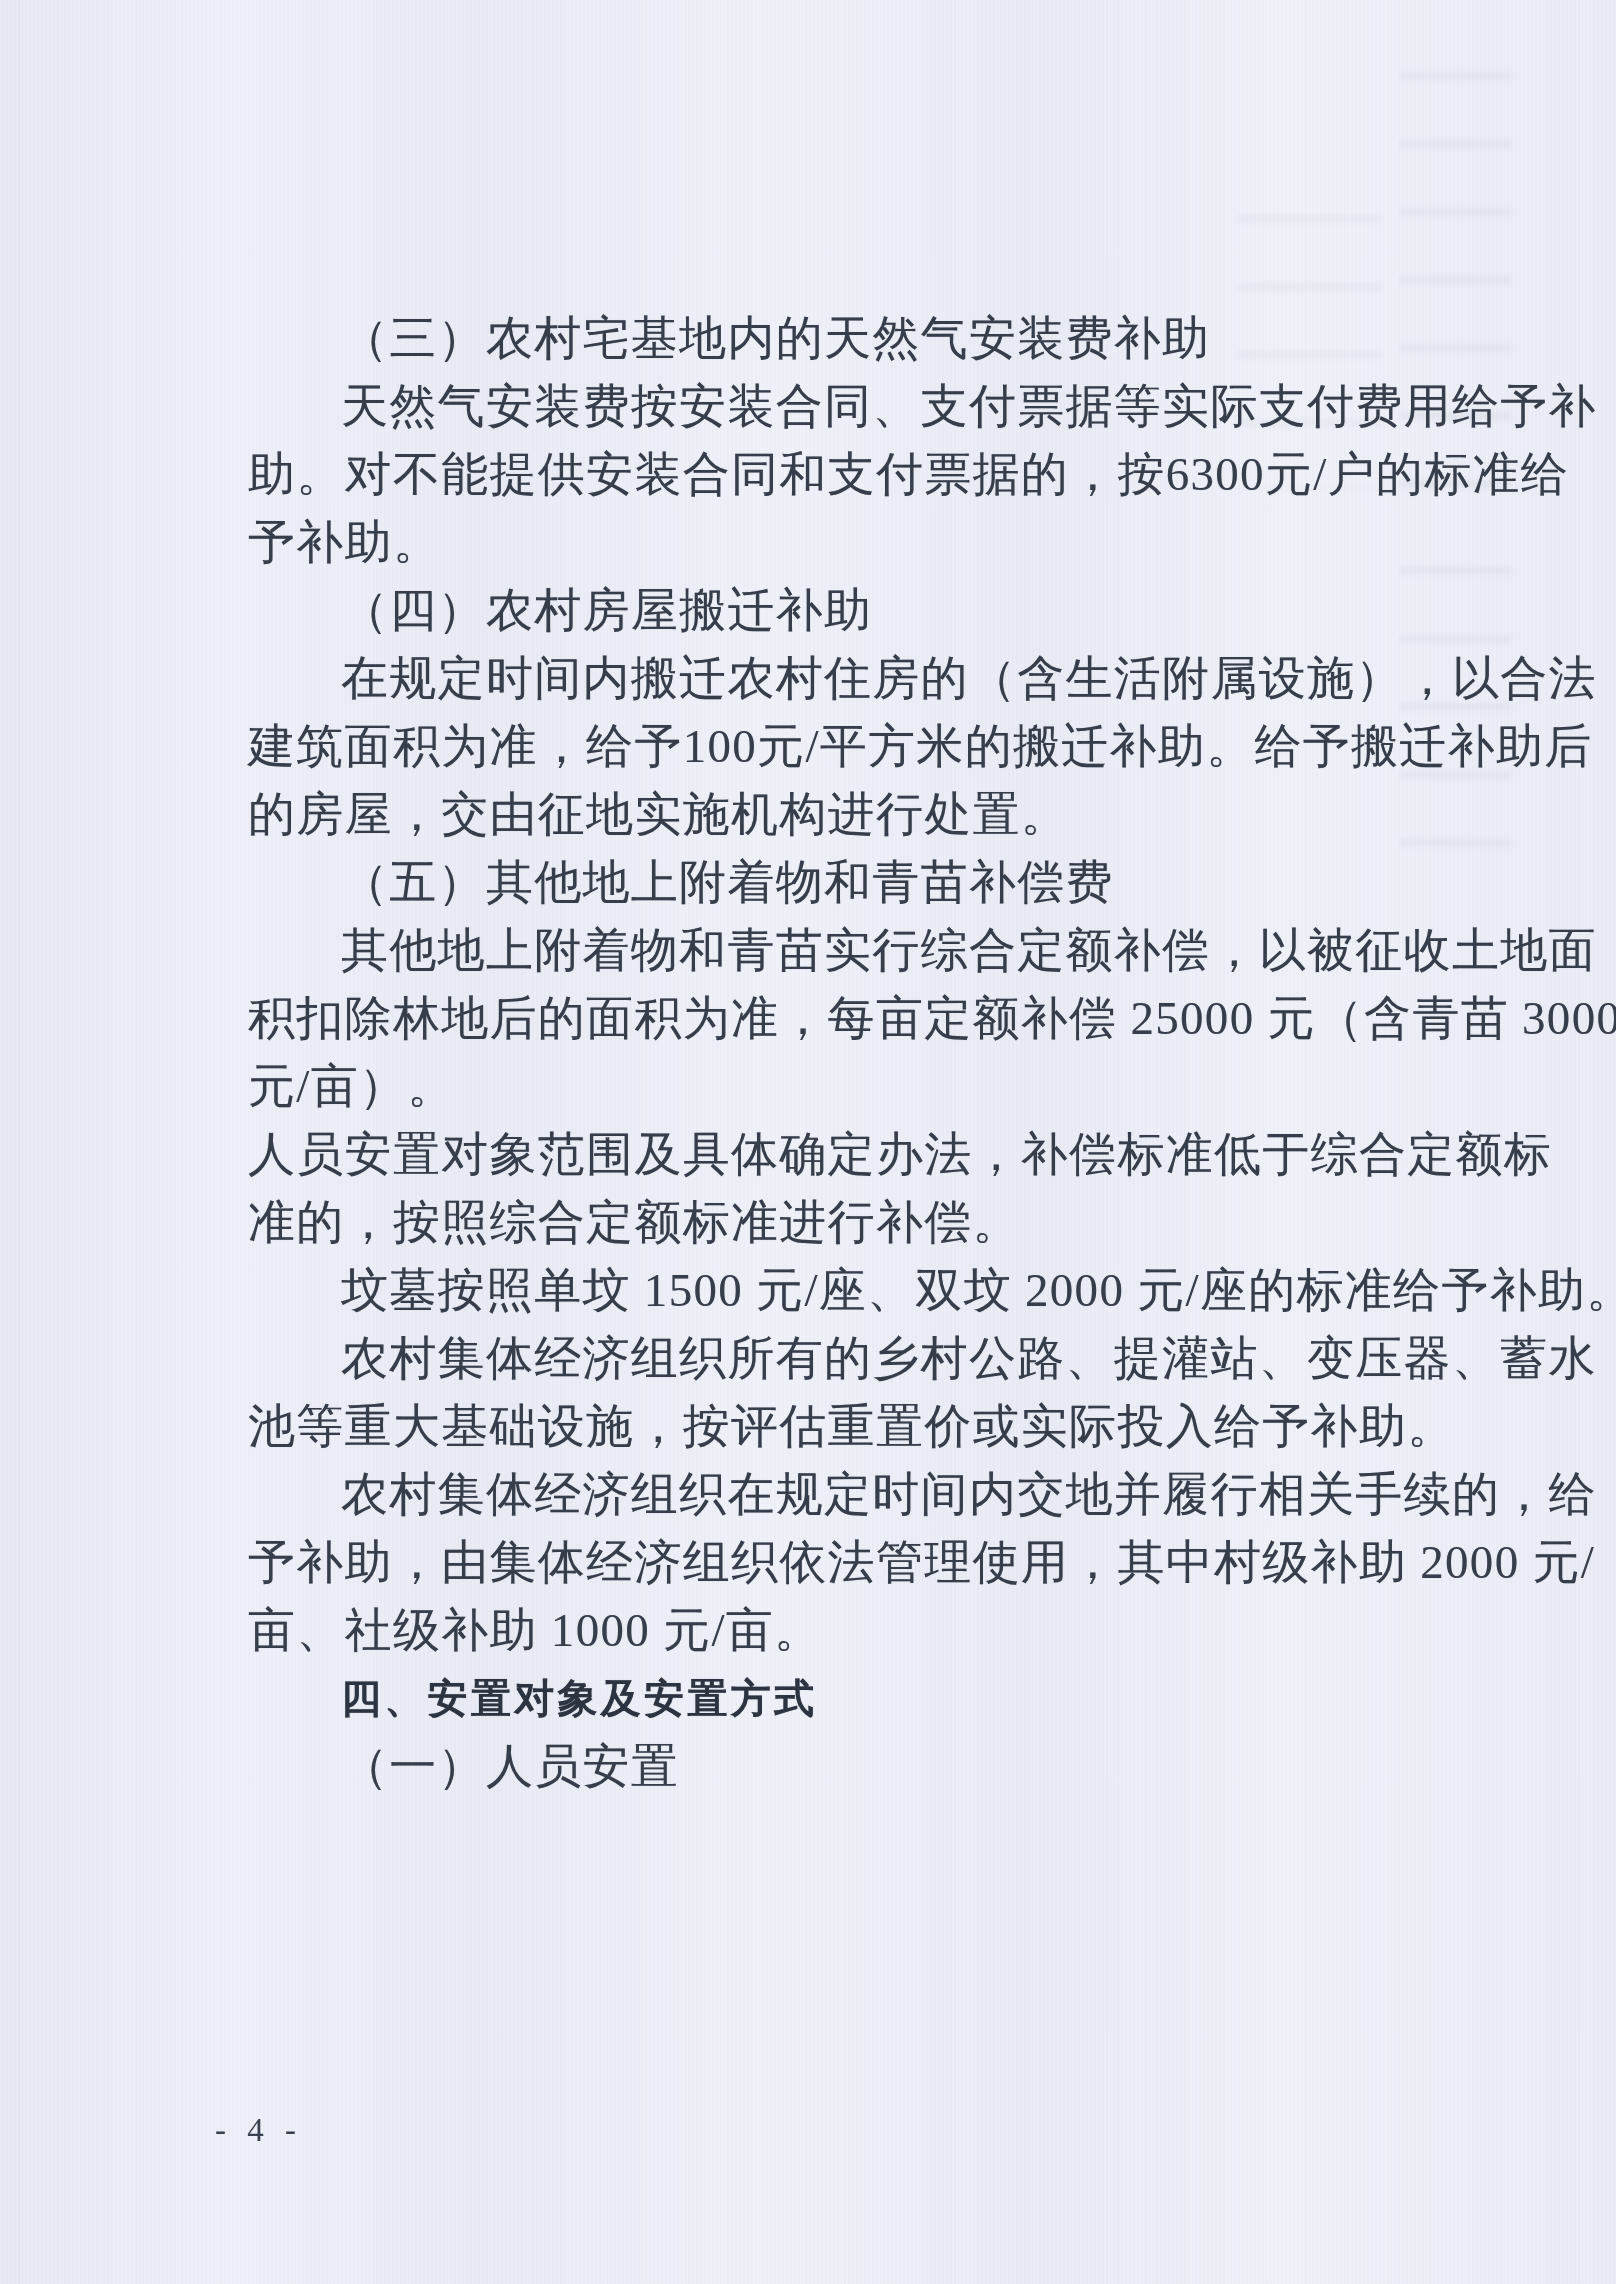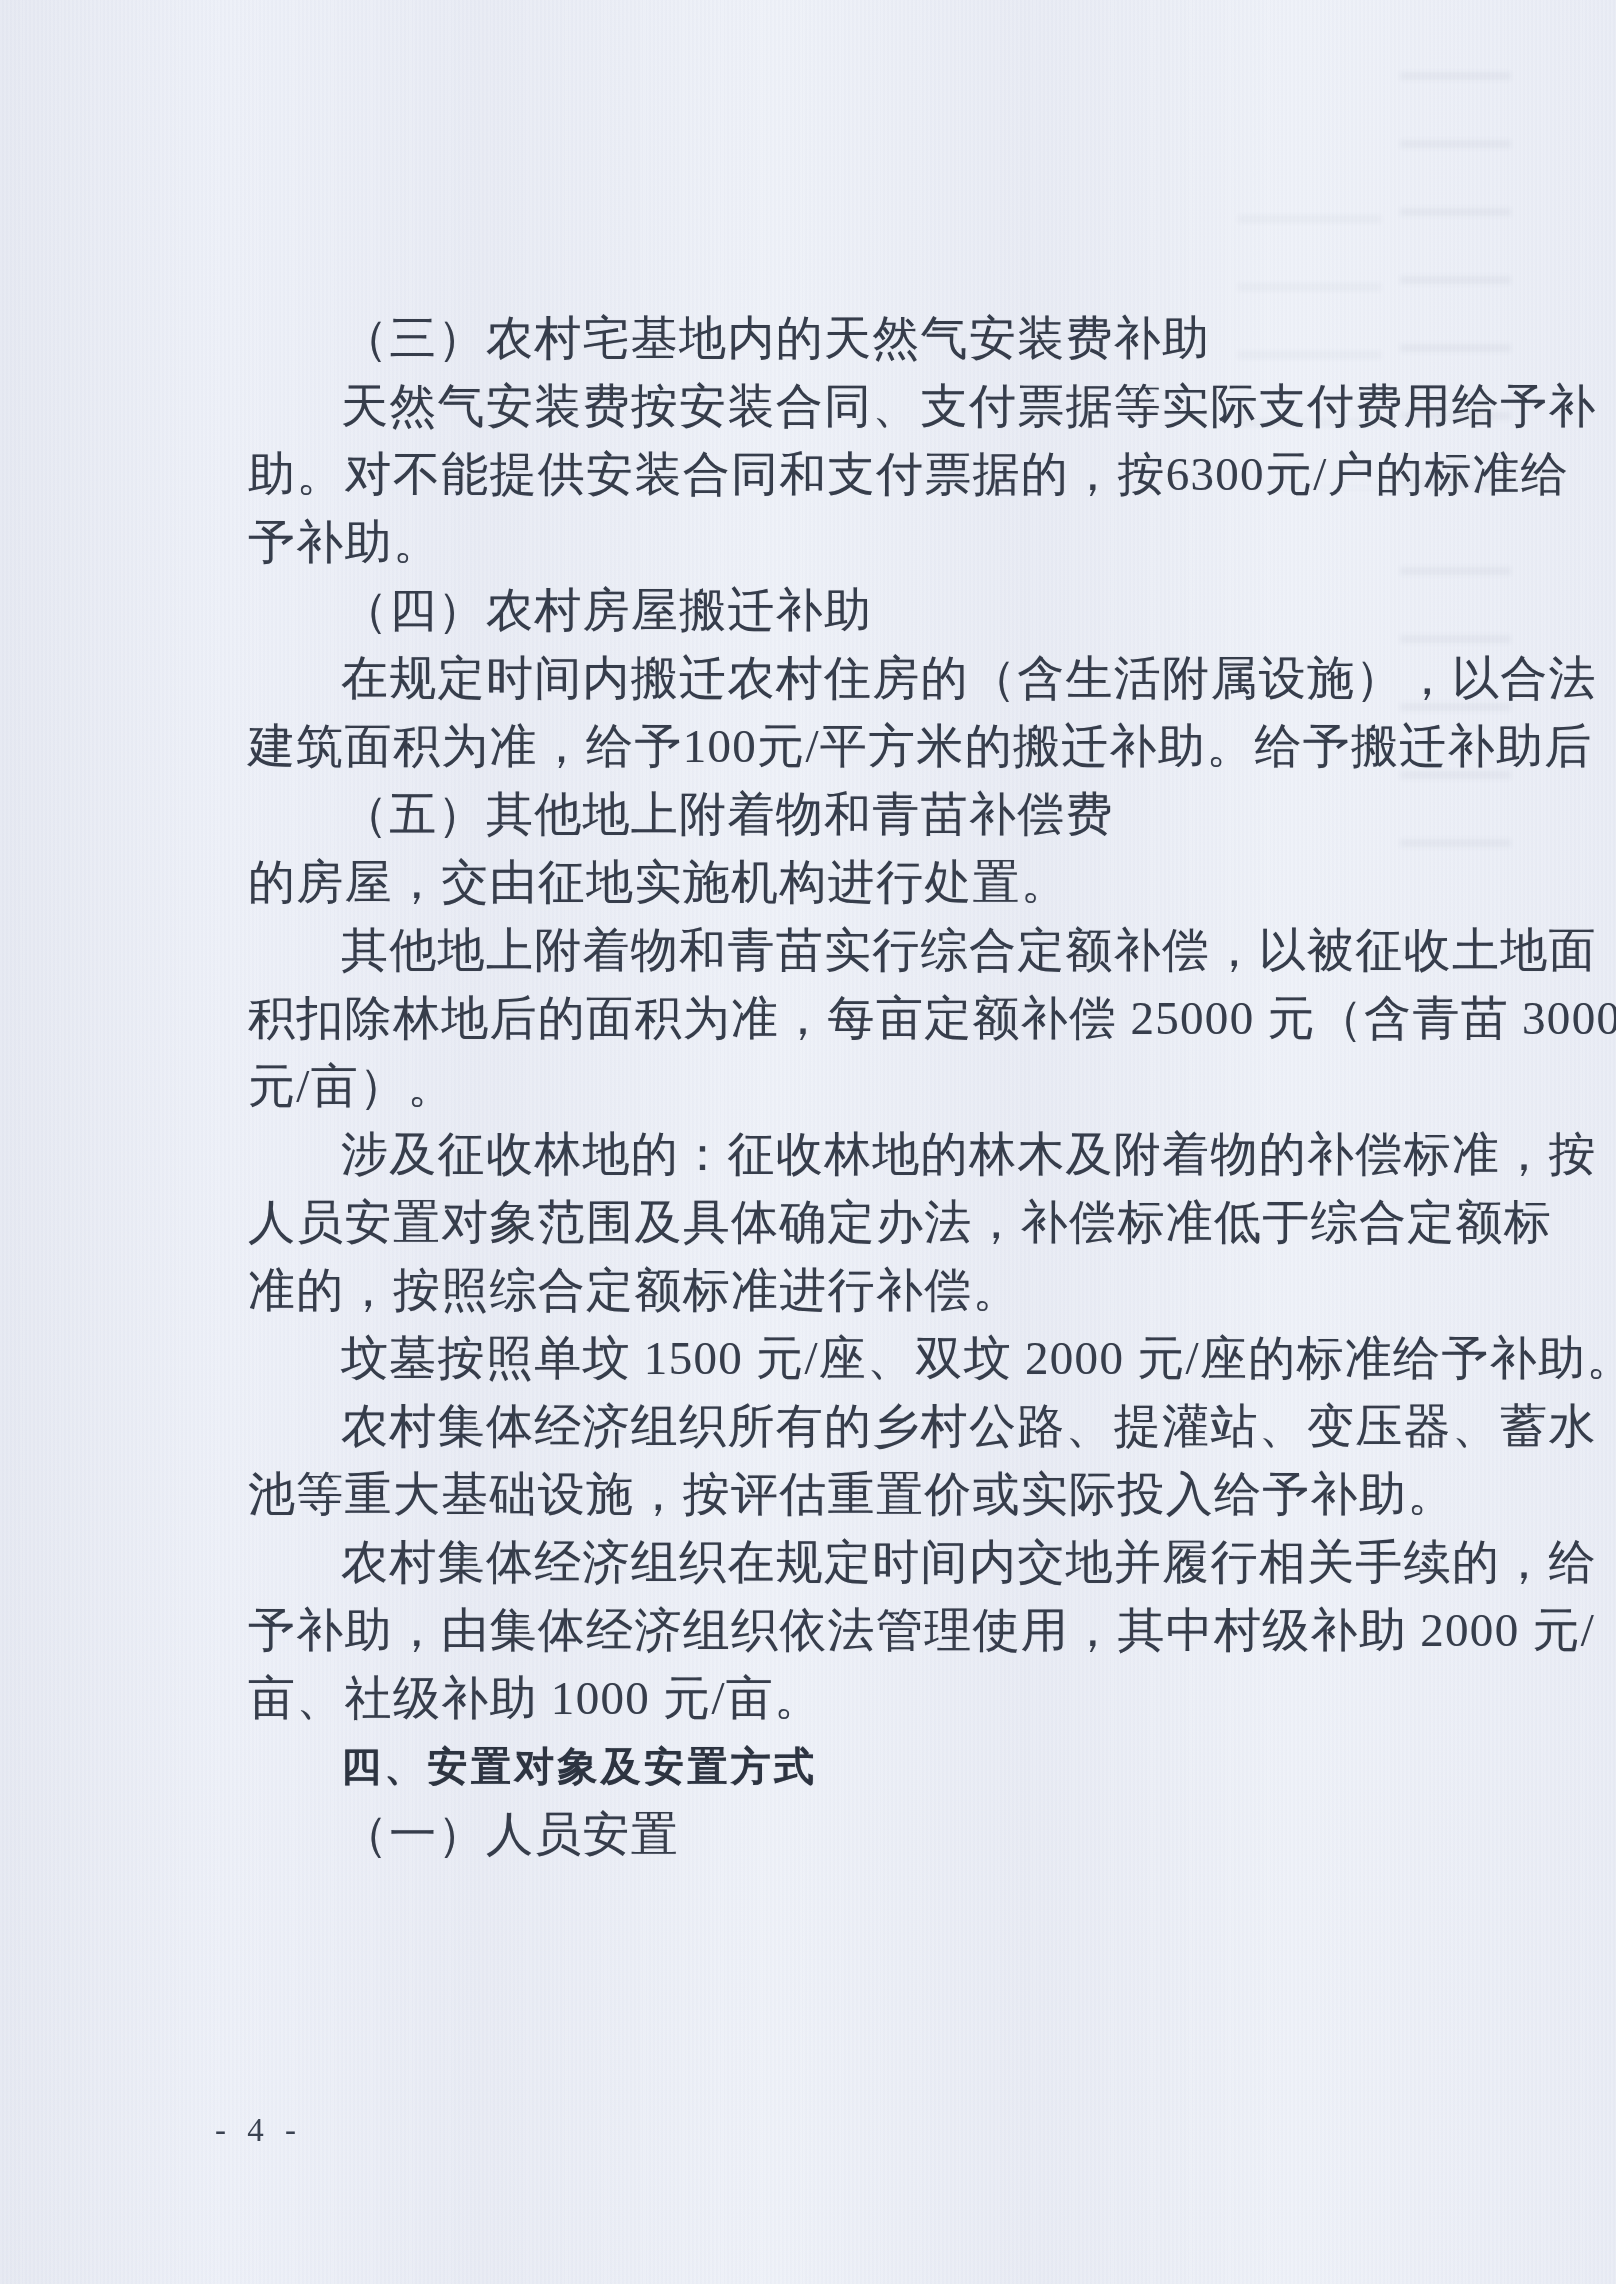--- a/index.html
+++ b/index.html
@@ -86,26 +86,25 @@
   <div class="ghost ghost-c"></div>
 
   <div class="text-block">
     <div class="ln ind">（三）农村宅基地内的天然气安装费补助</div>
     <div class="ln ind">天然气安装费按安装合同、支付票据等实际支付费用给予补</div>
     <div class="ln">助。对不能提供安装合同和支付票据的，按6300元/户的标准给</div>
     <div class="ln">予补助。</div>
     <div class="ln ind">（四）农村房屋搬迁补助</div>
     <div class="ln ind">在规定时间内搬迁农村住房的（含生活附属设施），以合法</div>
     <div class="ln">建筑面积为准，给予100元/平方米的搬迁补助。给予搬迁补助后</div>
+    <div class="ln">的房屋，交由征地实施机构进行处置。</div>
     <div class="ln ind">（五）其他地上附着物和青苗补偿费</div>
-    <div class="ln">的房屋，交由征地实施机构进行处置。</div>
     <div class="ln ind">其他地上附着物和青苗实行综合定额补偿，以被征收土地面</div>
     <div class="ln">积扣除林地后的面积为准，每亩定额补偿 25000 元（含青苗 3000</div>
     <div class="ln">元/亩）。</div>
-    <div class="ln ind">涉及征收林地的：征收林地的林木及附着物的补偿标准，按</div>
     <div class="ln">人员安置对象范围及具体确定办法，补偿标准低于综合定额标</div>
     <div class="ln">准的，按照综合定额标准进行补偿。</div>
     <div class="ln ind">坟墓按照单坟 1500 元/座、双坟 2000 元/座的标准给予补助。</div>
     <div class="ln ind">农村集体经济组织所有的乡村公路、提灌站、变压器、蓄水</div>
     <div class="ln">池等重大基础设施，按评估重置价或实际投入给予补助。</div>
     <div class="ln ind">农村集体经济组织在规定时间内交地并履行相关手续的，给</div>
     <div class="ln">予补助，由集体经济组织依法管理使用，其中村级补助 2000 元/</div>
     <div class="ln">亩、社级补助 1000 元/亩。</div>
     <div class="ln ind chapter">四、安置对象及安置方式</div>
     <div class="ln ind">（一）人员安置</div>

